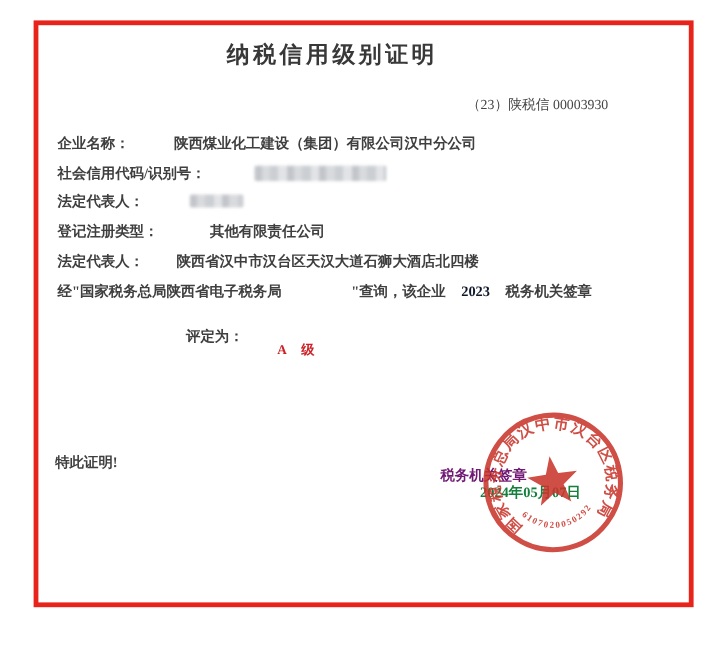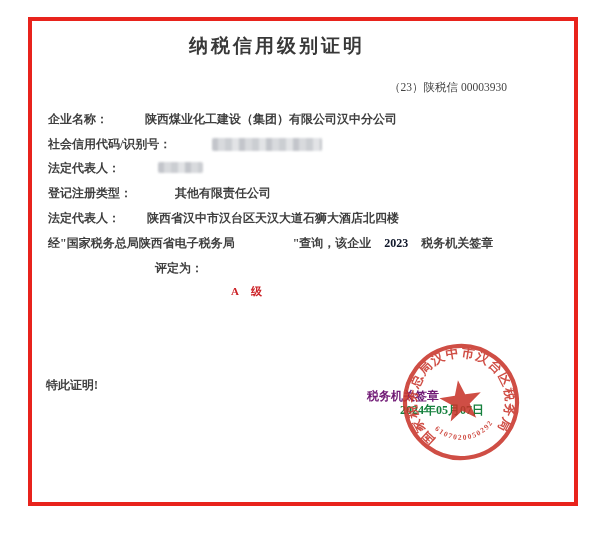--- a/index.html
+++ b/index.html
@@ -15,21 +15,21 @@
   }
   .title{
     left:28px;top:33px;width:498px;text-align:center;
     font-size:19px;font-weight:bold;letter-spacing:3px;color:#383838;
   }
   .doc-no{left:389px;top:80px;font-size:11.5px;color:#444;}
   .lbl,.val{font-size:12px;font-weight:bold;color:#3f3f3f;white-space:nowrap;}
   .query-line{left:48px;top:235px;width:512px;font-size:12px;font-weight:bold;white-space:nowrap;}
   .qgap{display:inline-block;width:58px;}
   .year-red{color:#0f172a;margin:4px 13px;}
-  .rating-label{left:155px;top:260px;font-size:12px;font-weight:bold;}
+  .rating-label{left:155px;top:272px;font-size:12px;font-weight:bold;}
   .rating-value{
     left:231px;top:284px;font-size:11px;font-weight:bold;
     color:#cc2126;letter-spacing:5px;
   }
   .attest{left:46px;top:377px;font-size:12px;font-weight:bold;}
   .seal-caption{left:367px;top:388px;font-size:12px;font-weight:bold;color:#701a75;}
   .issue-date{left:400px;top:402px;font-size:12px;font-weight:bold;color:#15803d;}
   .redacted{
     background:
       repeating-linear-gradient(90deg,#b9bcc2 0 6px,#d2d4d8 6px 13px,#c3c6cb 13px 20px,#dddfe2 20px 27px),

